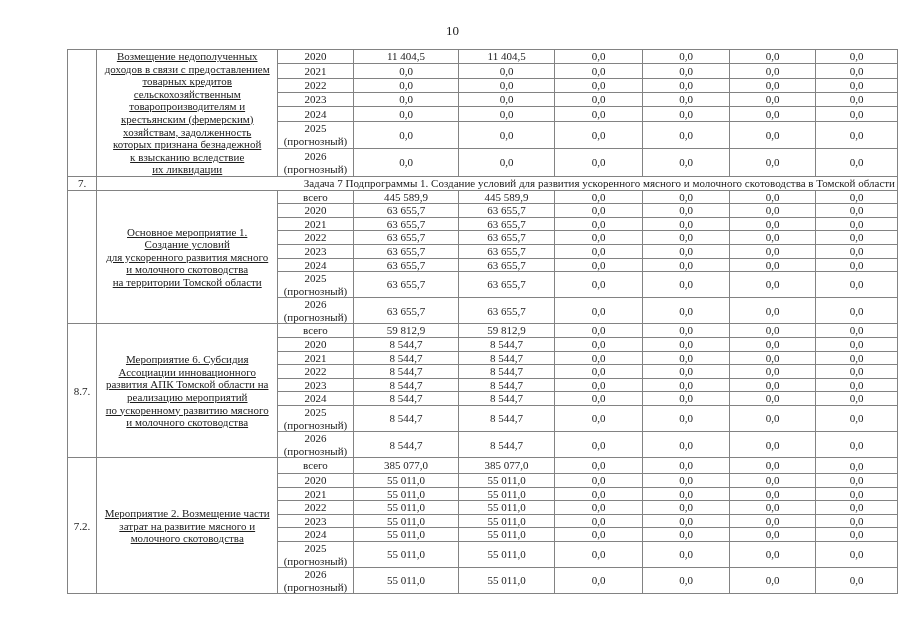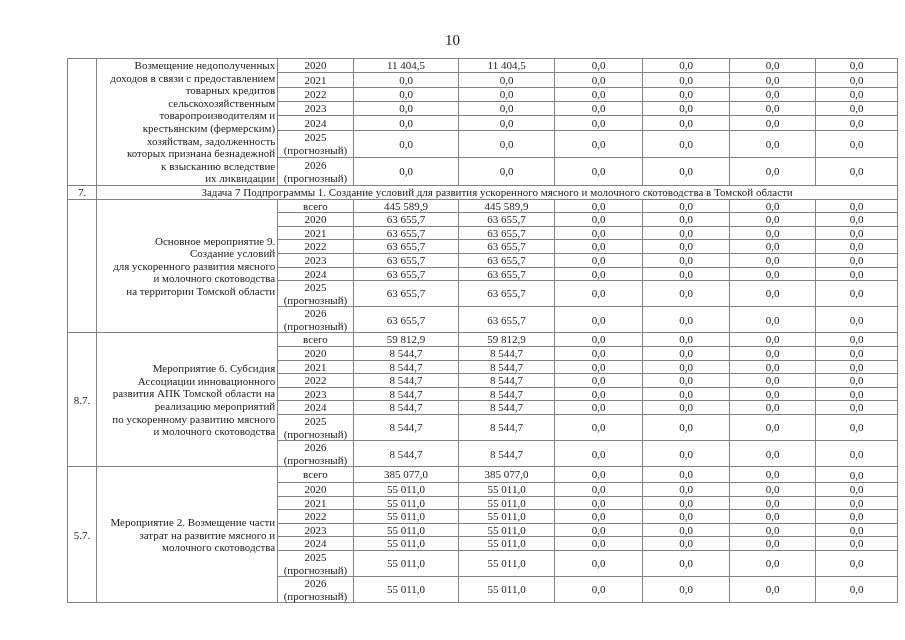--- a/index.html
+++ b/index.html
@@ -13,22 +13,22 @@
     color: #1c1c1c;
   }
   .page {
     position: relative;
     width: 905px;
     height: 640px;
     background: #ffffff;
   }
   .page-number {
     text-align: center;
-    padding-top: 33px;
-    font-size: 15px;
+    padding-top: 24px;
+    font-size: 13px;
     line-height: 14px;
   }
   table.budget-table {
     border-collapse: collapse;
     table-layout: fixed;
     margin-left: 67px;
     margin-top: 11px;
     width: 831px;
   }
   table.budget-table td {
@@ -39,28 +39,29 @@
     overflow: hidden;
     vertical-align: middle;
   }
   table.budget-table tr { height: 13px; }
   tr.tall-row { height: 40px; }
   td.num-cell {
     text-align: center;
     vertical-align: middle;
   }
   td.desc-cell {
-    text-align: right;
+    text-align: center;
     vertical-align: top;
     padding: 1px 4px;
     white-space: pre-line;
+    text-decoration: underline;
   }
   td.desc-cell.v-middle { vertical-align: middle; margin-left: 16px; }
   td.header-cell {
-    text-align: center;
+    text-align: right;
     padding: 0 4px;
     white-space: nowrap;
   }
   td.year-cell {
     text-align: center;
     white-space: pre-line;
     padding: 1px 1px;
     margin-left: 33px;
   }
   td.val-cell {
@@ -164,21 +165,21 @@
           <td class="val-cell">0,0</td>
           <td class="val-cell">0,0</td>
           <td class="val-cell">0,0</td>
         </tr>
         <tr>
           <td class="num-cell">7.</td>
           <td class="header-cell" colspan="8">Задача 7 Подпрограммы 1. Создание условий для развития ускоренного мясного и молочного скотоводства в Томской области</td>
         </tr>
         <tr>
           <td class="num-cell" rowspan="8"></td>
-          <td class="desc-cell" rowspan="8">Основное мероприятие 9.
+          <td class="desc-cell" rowspan="8">Основное мероприятие 1.
 Создание условий
 для ускоренного развития мясного
 и молочного скотоводства
 на территории Томской области</td>
           <td class="year-cell">всего</td>
           <td class="val-cell">445 589,9</td>
           <td class="val-cell">445 589,9</td>
           <td class="val-cell">0,0</td>
           <td class="val-cell">0,0</td>
           <td class="val-cell">0,0</td>
@@ -324,21 +325,21 @@
           <td class="year-cell">2026
 (прогнозный)</td>
           <td class="val-cell">8 544,7</td>
           <td class="val-cell">8 544,7</td>
           <td class="val-cell">0,0</td>
           <td class="val-cell">0,0</td>
           <td class="val-cell">0,0</td>
           <td class="val-cell">0,0</td>
         </tr>
         <tr class="tall-row">
-          <td class="num-cell" rowspan="8">5.7.</td>
+          <td class="num-cell" rowspan="8">7.2.</td>
           <td class="desc-cell v-middle" rowspan="8">Мероприятие 2. Возмещение части
 затрат на развитие мясного и
 молочного скотоводства</td>
           <td class="year-cell">всего</td>
           <td class="val-cell">385 077,0</td>
           <td class="val-cell">385 077,0</td>
           <td class="val-cell">0,0</td>
           <td class="val-cell">0,0</td>
           <td class="val-cell">0,0</td>
           <td class="val-cell v-top">0,0</td>

